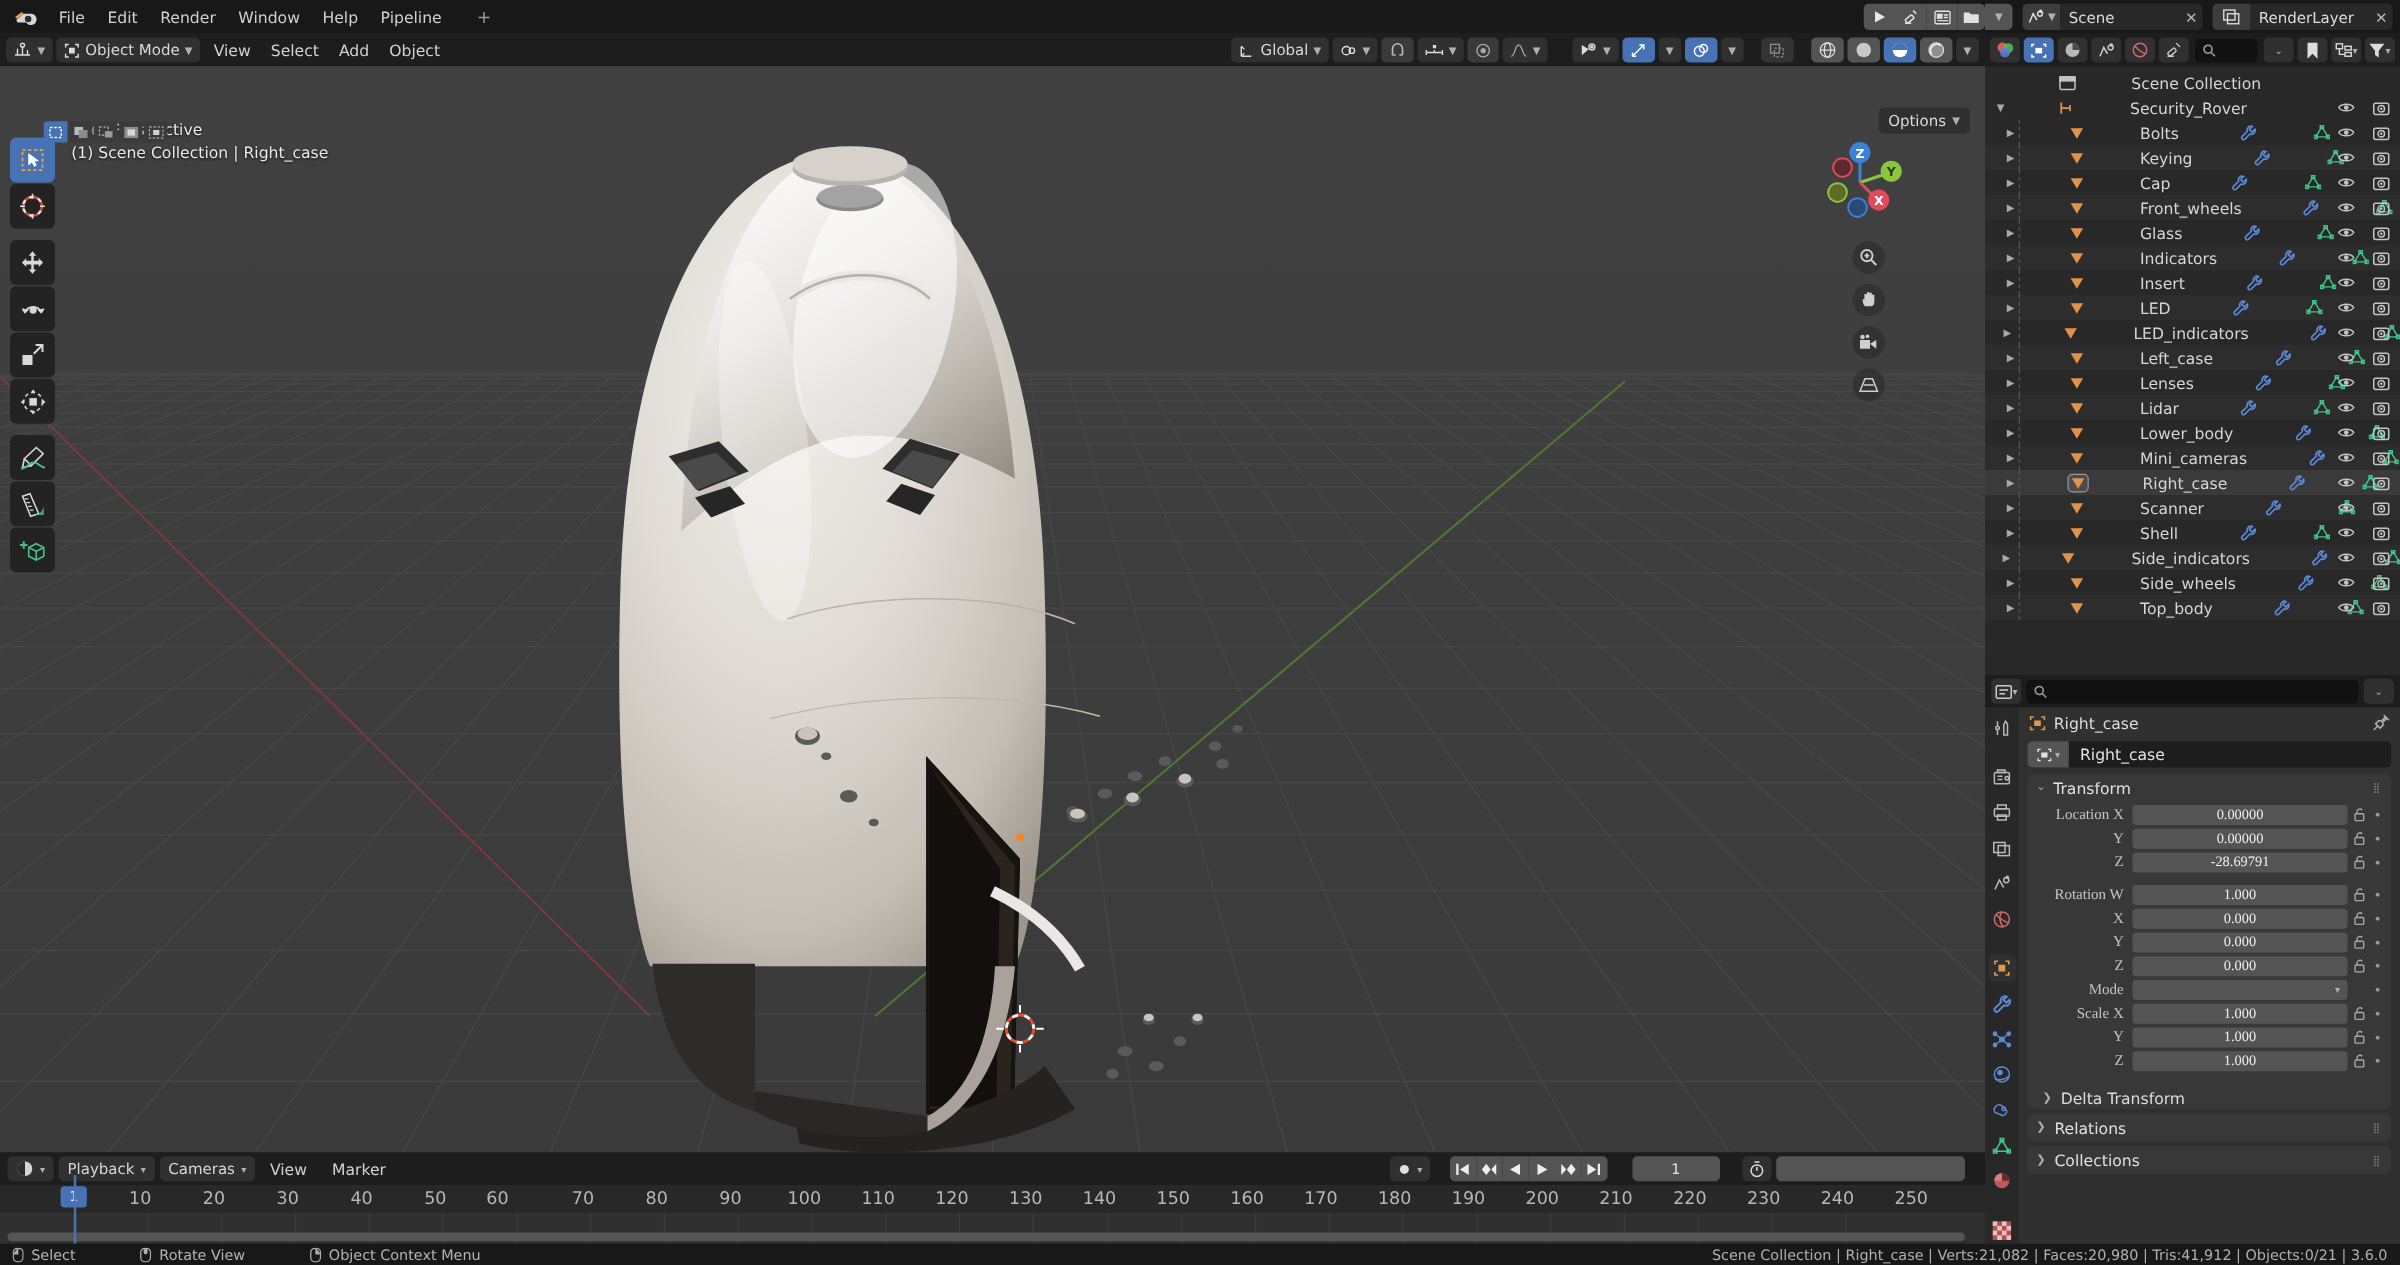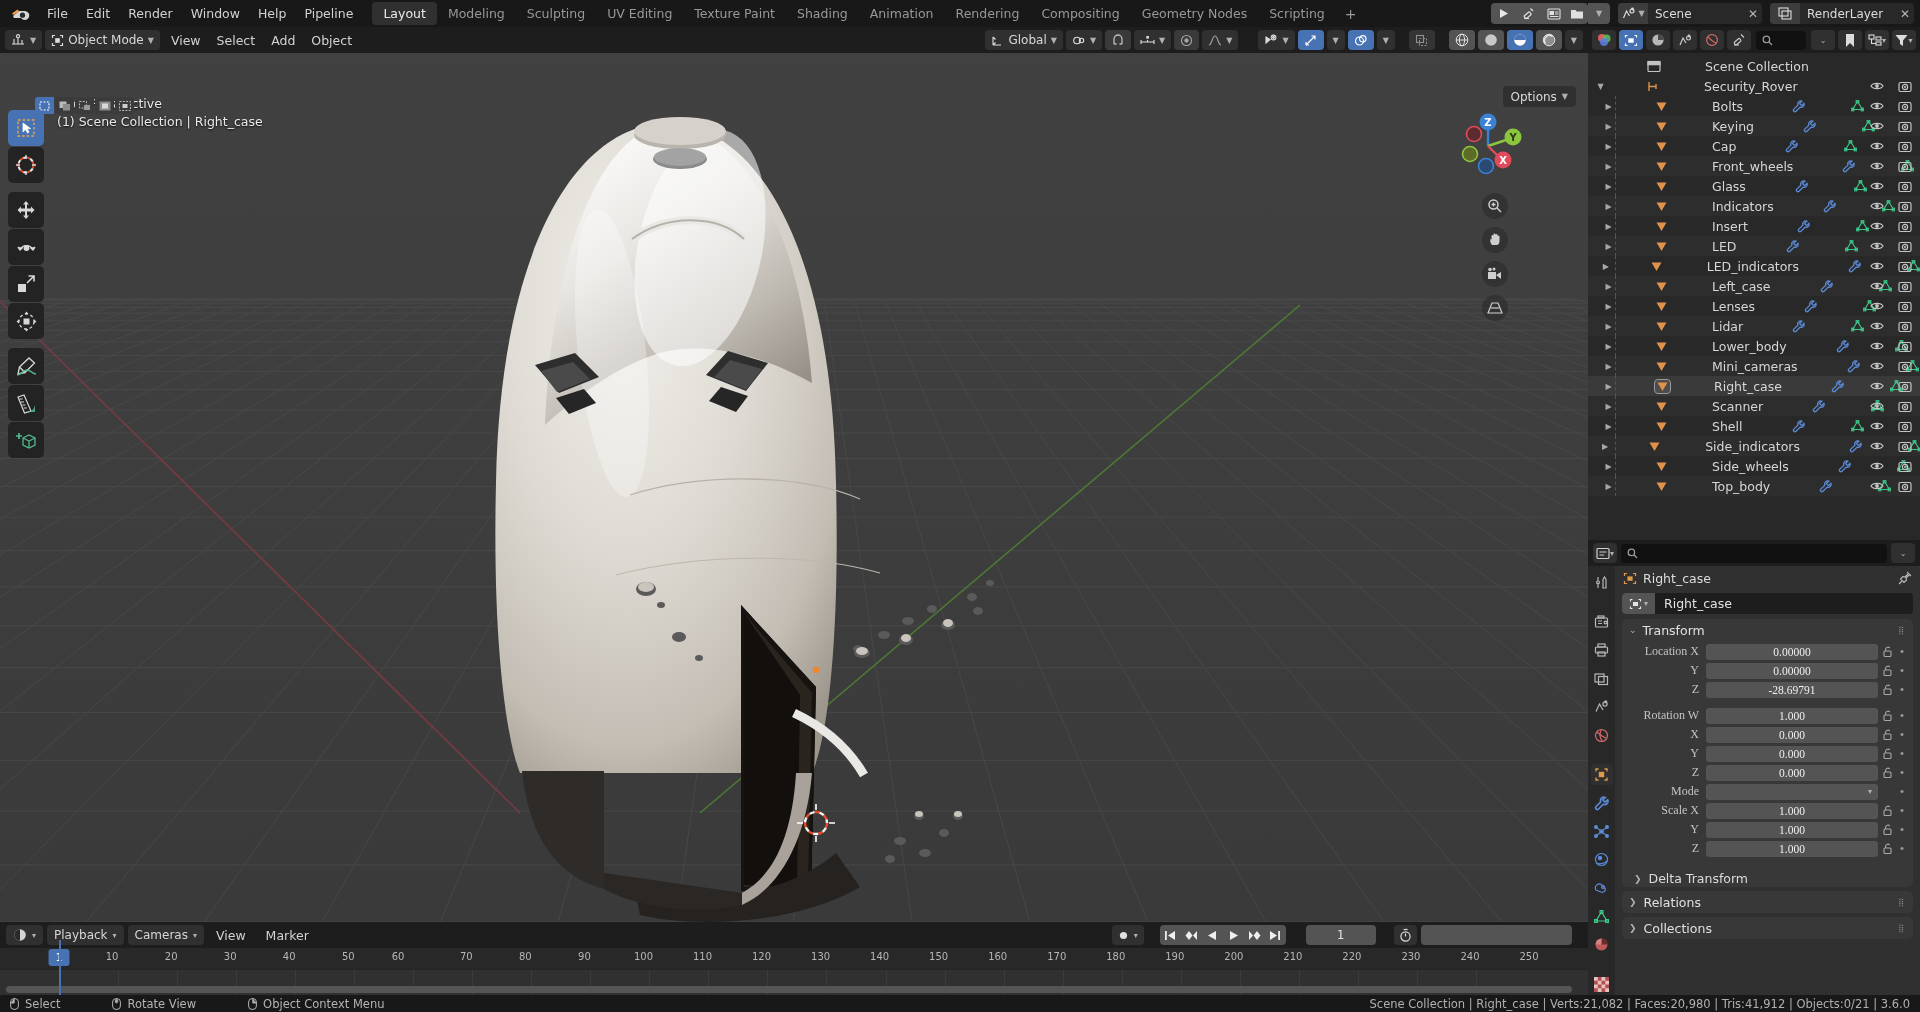--- a/index.html
+++ b/index.html
@@ -160,21 +160,21 @@
   .pbtn { width:21px; height:20px; background:#545454; display:flex;
     align-items:center; justify-content:center; }
   .pbtn:first-child { border-radius:4px 0 0 4px; }
   .pbtn:last-child { border-radius:0 4px 4px 0; }
   .framefield { width:70px; height:20px; background:#545454; border-radius:4px;
     display:flex; align-items:center; justify-content:center; font-size:11.5px; }
   .serange { height:20px; background:#545454; border-radius:4px; display:flex;
     align-items:center; font-size:11.5px; color:#eee; }
   .serange span { padding:0 9px;margin-top:39px; }
   .tl-ruler { position:relative; height:21px; background:#282828; }
-  .tick { position:absolute; top:3px; font-size:10px; color:#b6b6b6;
+  .tick { position:absolute; top:3px; font-size:14px; color:#b6b6b6;
     transform:translateX(-50%); }
   .cfbadge { position:absolute; top:1px; height:17px; background:#4772b3;
     border-radius:3px; color:#fff; font-size:11px; display:flex;
     align-items:center; justify-content:center; padding:0 7px;
     transform:translateX(-50%); }
   .tl-track { position:relative; height:26px; background:#303030;
     border-top:1px solid #232323; }
   .tl-track .vline { position:absolute; top:0; bottom:0; width:1px;
      background:#3b3b3b; }
   .playhead { position:absolute; top:18px; width:2px; height:55px;
@@ -205,33 +205,20 @@
     </div>
     <div id="top-menus" style="display:flex;align-items:center">
         <div class="menu-item">File</div>
         <div class="menu-item">Edit</div>
         <div class="menu-item">Render</div>
         <div class="menu-item">Window</div>
         <div class="menu-item">Help</div>
         <div class="menu-item">Pipeline</div>
       </div>
     <div style="width:10px"></div>
-    <div id="workspaces" style="display:flex;align-items:center">
-        <div class="wspace active">Layout</div>
-        <div class="wspace">Modeling</div>
-        <div class="wspace">Sculpting</div>
-        <div class="wspace">UV Editing</div>
-        <div class="wspace">Texture Paint</div>
-        <div class="wspace">Shading</div>
-        <div class="wspace">Animation</div>
-        <div class="wspace">Rendering</div>
-        <div class="wspace">Compositing</div>
-        <div class="wspace">Geometry Nodes</div>
-        <div class="wspace">Scripting</div>
-      </div>
     <div class="wspace-plus">+</div>
 
     <div class="topbar-spacer"></div>
     <div class="topright">
       <div class="tbtn">
         <svg width="13" height="13" viewBox="0 0 13 13">
             <path d="M3 2 L11 6.5 L3 11 Z" fill="#e8e8e8"></path>
           </svg>
       </div>
       <div class="tbtn">

